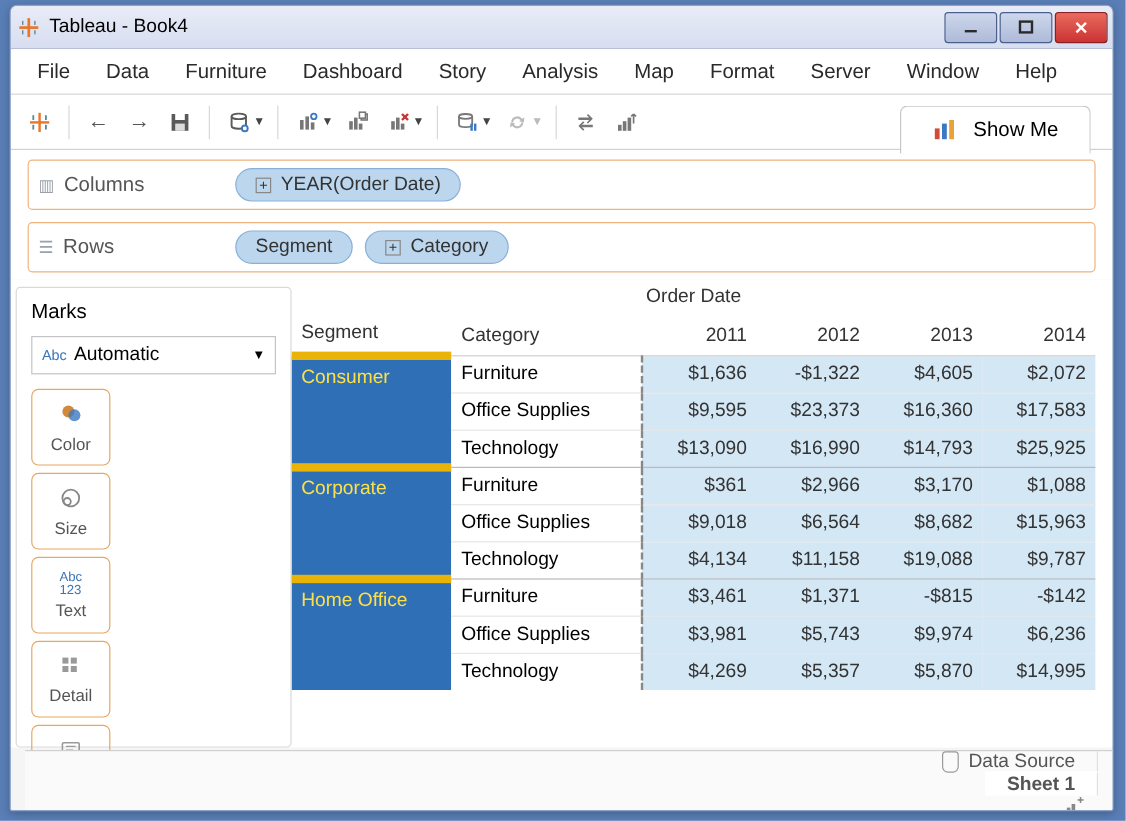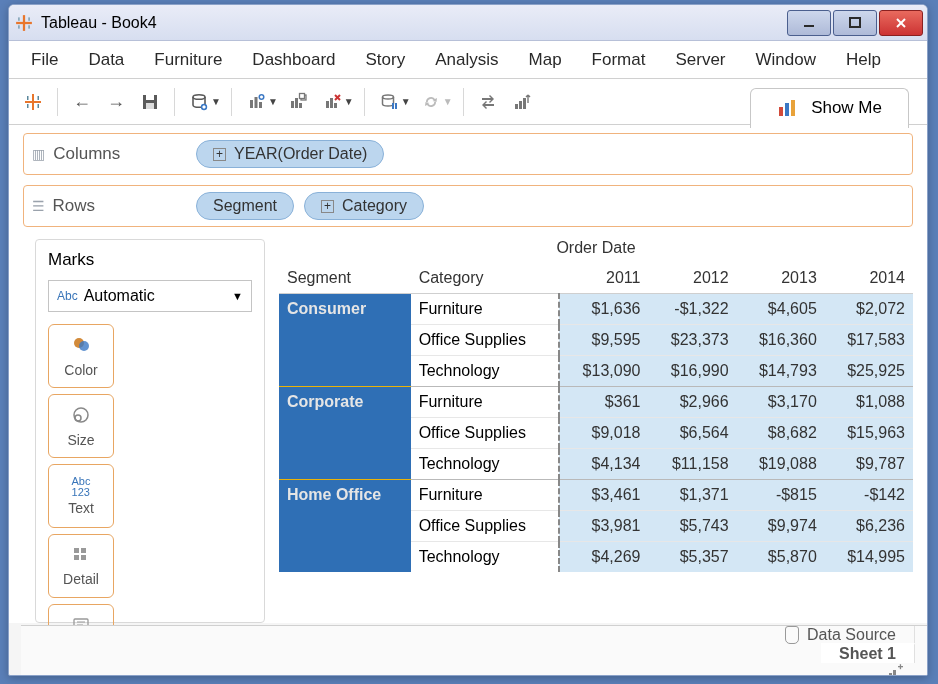--- a/index.html
+++ b/index.html
@@ -40,21 +40,21 @@
 
   
   .shelves { padding:8px 14px 6px 14px; background:#fff; display:flex; flex-direction:column; gap:10px;}
   .shelf { border:1px solid #f0b37d; border-radius:4px; height:42px; display:flex; align-items:center; gap:14px; padding:0 8px;}
   .shelf-label { display:flex;align-items:center;gap:8px;font-size:17px;color:#555;width:150px;}
   .shelf-label .ico { color:#9aa2ac;font-size:14px;}
   .pill { background:#bcd6ee; border:1px solid #89b1d8; border-radius:14px; height:28px; padding:0 16px; display:flex; align-items:center; gap:8px; font-size:16px; color:#333; cursor:pointer;}
   .pill .plus { font-size:12px;border:1px solid #888;width:13px;height:13px;display:flex;align-items:center;justify-content:center;line-height:1;}
 
   
-  .mainarea { display:flex; flex:1; background:#fff; padding:6px 14px 0 26px; gap:14px; height:calc(100% - 36px - 38px - 46px - 110px - 50px);justify-content:flex-end;}
+  .mainarea { display:flex; flex:1; background:#fff; padding:6px 14px 0 4px; height:calc(100% - 36px - 38px - 46px - 110px - 50px);justify-content:flex-end;}
   
   .marks { width:230px; border:1px solid #d9d9d9; border-radius:4px; padding:10px 12px; background:#fff; }
   .marks h4 { font-size:17px; font-weight:normal; margin-bottom:10px;}
   .marktype { border:1px solid #c4c4c4; height:32px; display:flex; align-items:center; padding:0 8px; font-size:16px; margin-bottom:12px; cursor:pointer;}
   .marktype .abc { color:#3975b9;font-size:12px;margin-right:6px;}
   .marktype .caret { margin-left:auto;font-size:11px;}
   .markcards { display:flex; gap:6px; flex-wrap:wrap; margin-bottom:12px;flex-direction:column;}
   .mcard { width:66px;height:64px;border:1px solid #e8a662;border-radius:6px;display:flex;flex-direction:column;align-items:center;justify-content:center;font-size:14px;color:#555;cursor:pointer;gap:2px;}
   .mcard .ic { font-size:18px; color:#7a7a7a;}
   .mcard.col .ic{color:#d28a3a;}
@@ -63,21 +63,21 @@
   .measure-pill .chip { background:#fef9c3;border:1px solid #7fc9a0;border-radius:14px;padding:4px 16px;font-size:10px;}
 
   
   .crosstab { flex:1; overflow:hidden;}
   .ct-title { text-align:center;font-size:16px;color:#333;margin-bottom:6px;}
   table.ct { border-collapse:collapse; width:100%; font-size:16px;}
   table.ct th, table.ct td { padding:6px 8px; text-align:right;}
   table.ct th { font-weight:normal;color:#333;}
   table.ct thead th { border-bottom:1px solid #cfcfcf;}
   table.ct .seg-hd, table.ct .cat-hd { text-align:left;}
-  table.ct td.segcell { background:#2f6fb5;color:#e5e5e5;text-align:left;vertical-align:top;font-weight:bold;border-top:1px solid #eab308;}
+  table.ct td.segcell { background:#2f6fb5;color:#fde047;text-align:left;vertical-align:top;font-weight:normal;border-top:7px solid #eab308;}
   table.ct td.catcell { text-align:left;background:#fff;border-right:2px dashed #888;}
   table.ct td.val { background:#d4e7f5;color:#333;margin-left:32px;}
   table.ct tbody tr { border-top:1px solid #e7e7e7;}
   table.ct tbody tr.first-of-seg td.catcell, table.ct tbody tr.first-of-seg td.val { border-top:1px solid #b9b9b9;}
   
   
   .bottom { position:absolute; left:12px; right:0; bottom:0; height:50px; background:#fafafa; border-top:1px solid #d0d0d0; display:flex; align-items:flex-end; padding:0 12px; gap:0;flex-direction:column;}
   .btab { height:48px;display:flex;align-items:center;gap:8px;padding:0 18px;font-size:16px;color:#555;cursor:pointer;border-right:1px solid #e0e0e0;}
   .btab.ds .cyn{width:14px;height:18px;border:1px solid #999;border-radius:3px 3px 5px 5px;}
   .btab.active { background:#fff;font-weight:bold;border-top:2px solid #fff;margin-top:-1px;}

